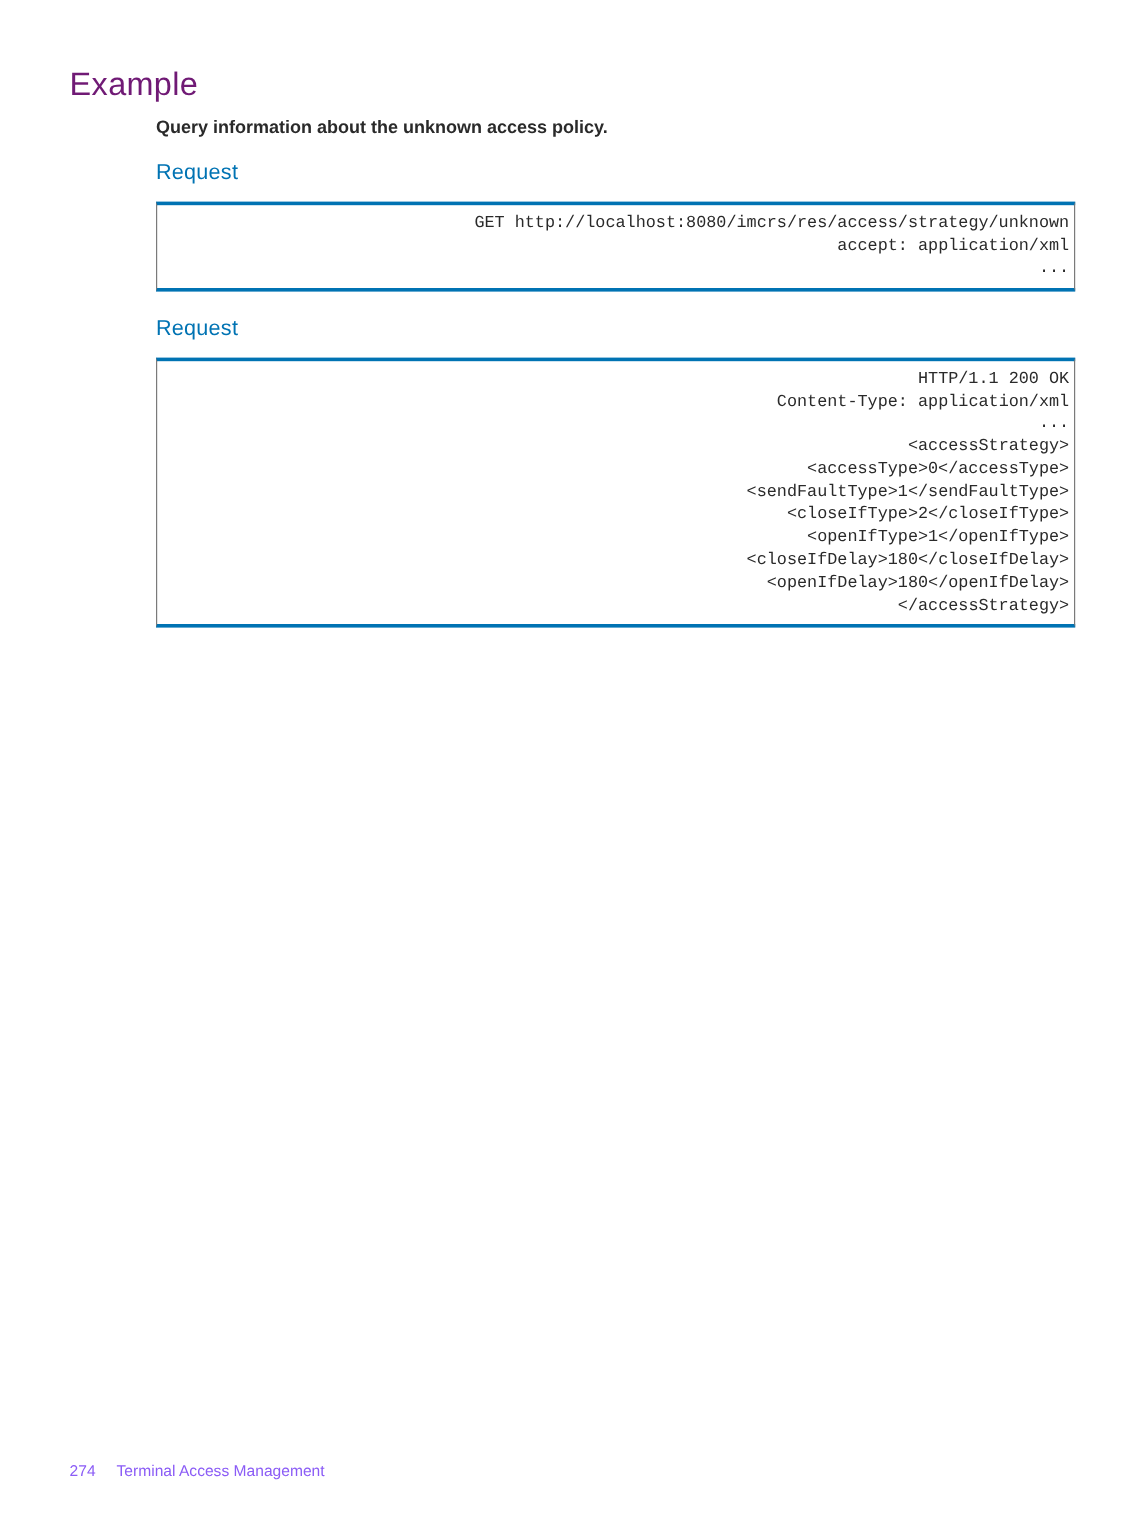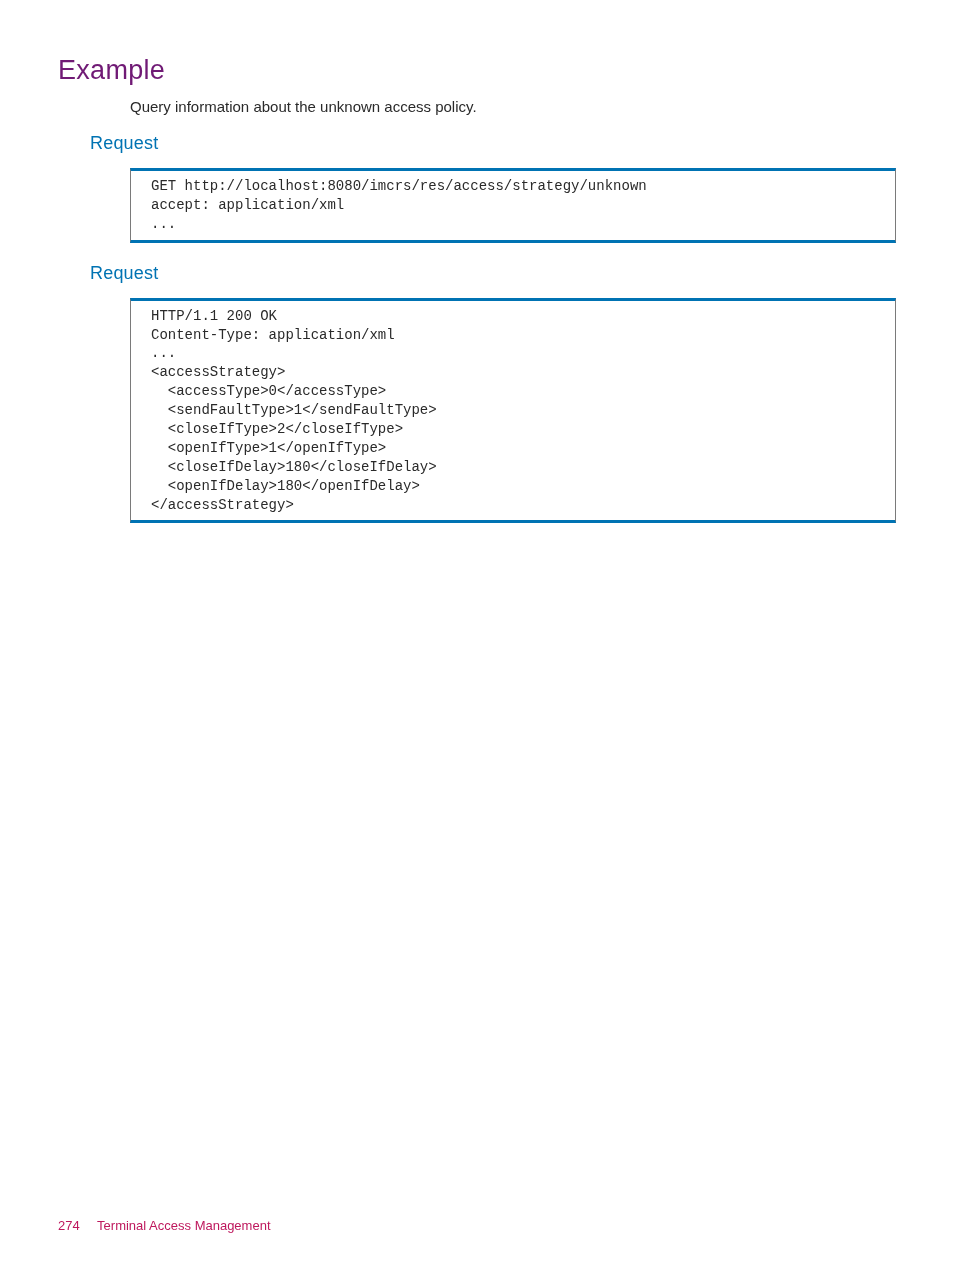--- a/index.html
+++ b/index.html
@@ -20,50 +20,51 @@
       font-size: 27px;
       font-weight: 400;
       margin-bottom: 12px;
       letter-spacing: 0.3px;
     }
     .intro {
       color: #2a2a2a;
       font-size: 15px;
       margin-left: 72px;
       margin-bottom: 18px;
-      font-weight: 400;
+      font-weight: 700;
     }
     .h2 {
       color: #0073b3;
       font-size: 18px;
       font-weight: 400;
-      margin-left: 32px;
+      margin-left: 72px;
       margin-bottom: 14px;
       letter-spacing: 0.2px;
     }
     .code-block {
       margin-left: 72px;
       margin-right: 0;
       margin-bottom: 20px;
       border: 1px solid #7a7a7a;
       border-top: 3px solid #0073b3;
       border-bottom: 3px solid #0073b3;
-      padding: 6px 20px;
+      padding: 6px 4px;
       font-family: "Courier New", Courier, monospace;
       font-size: 14px;
       line-height: 1.35;
       white-space: pre;
       color: #2a2a2a;
+      text-align: right;
     }
     .footer {
       position: absolute;
       bottom: 38px;
       left: 58px;
       font-size: 13px;
-      color: #be185d;
+      color: #8b5cf6;
     }
     .footer .page-num {
       margin-right: 14px;
     }
   </style>
 </head>
 <body>
 
 <h1 class="h1">Example</h1>
 

